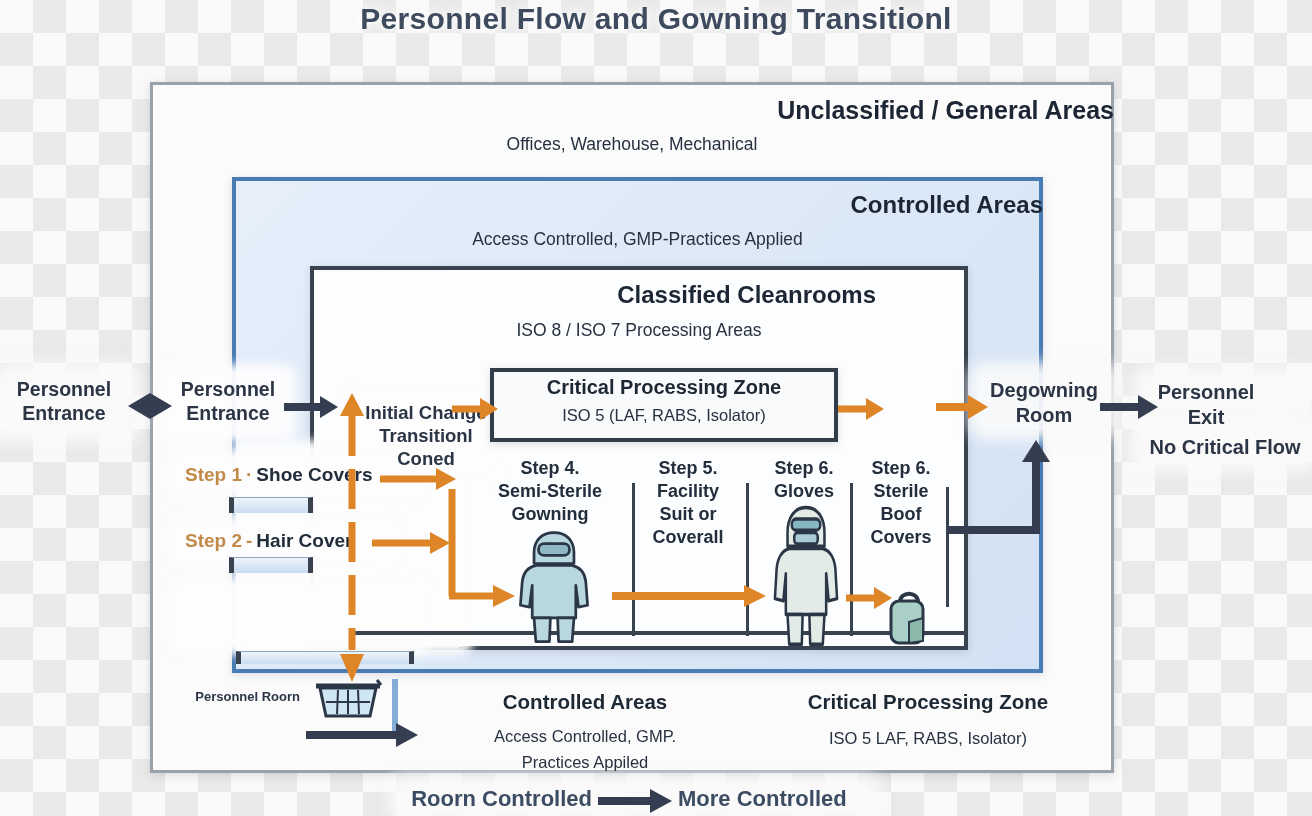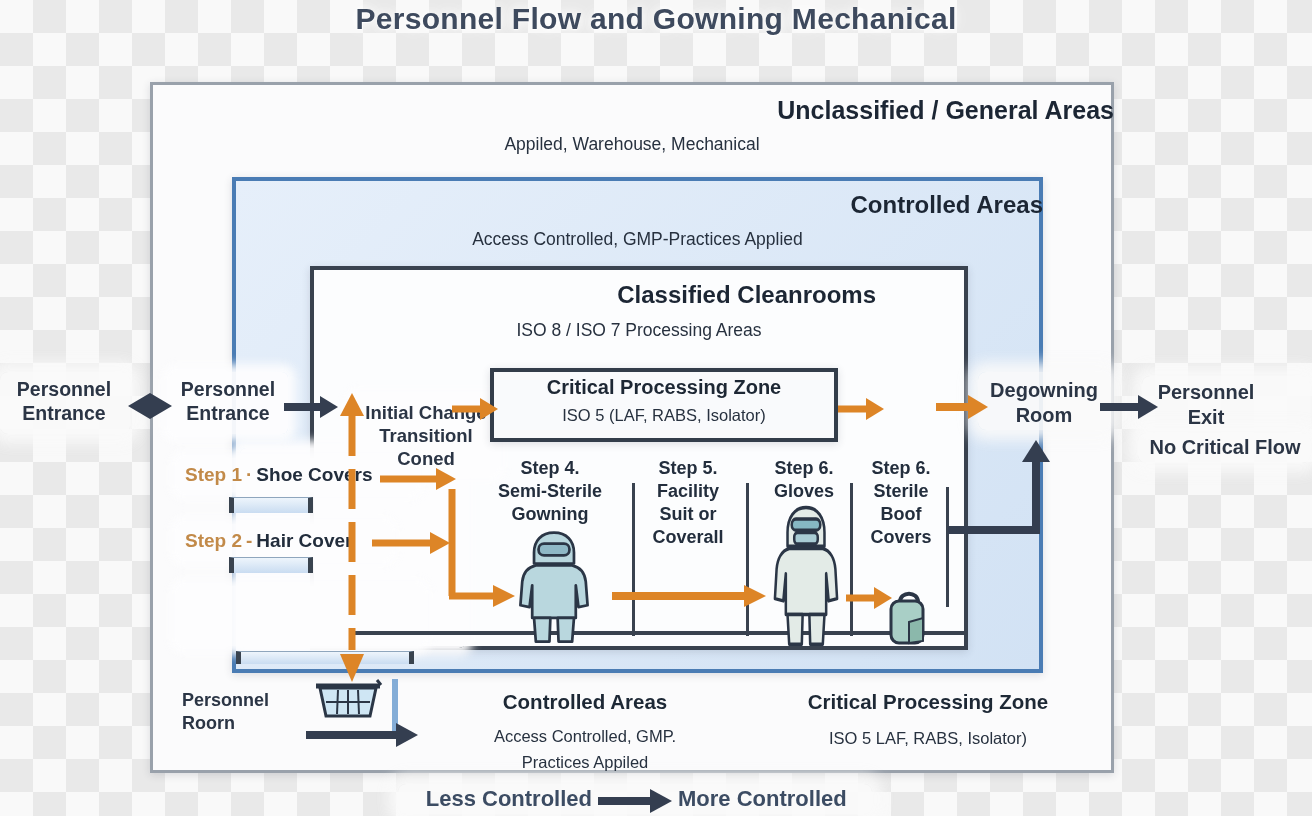--- a/index.html
+++ b/index.html
@@ -53,21 +53,21 @@
 </head>
 <body>
 
 <div id="stage">
 
   <div class="box" id="outer-box"></div>
   <div class="box" id="controlled-box"></div>
   <div class="box" id="classified-box"></div>
 
   <div class="h1" style="left:150px;top:96px;width:964px">Unclassified / General Areas</div>
-  <div class="h2" style="left:150px;top:134px;width:964px">Appiled, Warehouse, Mechanical</div>
+  <div class="h2" style="left:150px;top:134px;width:964px">Offices, Warehouse, Mechanical</div>
   <div class="h1 small" style="left:232px;top:191px;width:811px">Controlled Areas</div>
   <div class="h2" style="left:232px;top:229px;width:811px">Access Controlled, GMP-Practices Applied</div>
   <div class="h1 small" style="left:310px;top:281px;width:566px">Classified Cleanrooms</div>
   <div class="h2" style="left:310px;top:320px;width:658px">ISO 8 / ISO 7 Processing Areas</div>
 
   <div class="patch" style="left:240px;top:448px;width:225px;height:200px"></div>
   <div class="patch" style="left:170px;top:372px;width:118px;height:62px"></div>
   <div class="patch" style="left:352px;top:396px;width:145px;height:78px"></div>
   <div class="patch" style="left:178px;top:458px;width:238px;height:34px"></div>
   <div class="patch" style="left:178px;top:524px;width:212px;height:34px"></div>
@@ -87,21 +87,21 @@
   <div class="vline" style="left:850px;top:483px;height:153px"></div>
   <div class="vline" style="left:946px;top:487px;height:120px"></div>
   <div class="hline" style="left:352px;top:631px;width:616px"></div>
 
   <div class="halo" style="left:0;top:372px;width:130px;height:62px"></div>
   <div class="halo" style="left:978px;top:372px;width:132px;height:58px"></div>
   <div class="halo" style="left:1142px;top:376px;width:168px;height:58px"></div>
   <div class="halo" style="left:1138px;top:433px;width:172px;height:30px"></div>
   <div class="halo" style="left:398px;top:784px;width:474px;height:30px"></div>
 
-  <div class="abs title" style="left:28px;top:2px;width:1256px">Personnel Flow and Gowning Mechanical</div>
+  <div class="abs title" style="left:28px;top:2px;width:1256px">Personnel Flow and Gowning Transitionl</div>
 
   <div class="flow" style="left:2px;top:377px;width:124px">Personnel Entrance</div>
   <div class="flow" style="left:172px;top:377px;width:112px">Personnel Entrance</div>
   <div class="flow" style="left:358px;top:401px;width:136px;font-size:18.5px">Initial Change Transitionl Coned</div>
   <div class="flow" style="left:1150px;top:380px;width:112px;font-size:20px">Personnel Exit</div>
   <div class="flow" style="left:980px;top:378px;width:128px;font-size:20px">Degowning Room</div>
   <div class="flow" style="left:1140px;top:435px;width:170px;font-size:20px;white-space:nowrap">No Critical Flow</div>
 
   <div class="steprow" style="left:185px;top:463px">
     <span class="steplabel">Step 1</span><span class="stepsep">·</span><span>Shoe Covers</span>
@@ -217,23 +217,23 @@
   <svg class="abs" style="left:314px;top:678px" width="68" height="42" viewBox="0 0 68 42">
     <line x1="2" y1="8" x2="66" y2="8" stroke="#2b3646" stroke-width="5"></line>
     <polygon points="6,10 62,10 56,38 12,38" fill="#cfe6f4" stroke="#2b3646" stroke-width="3"></polygon>
     <line x1="24" y1="12" x2="23" y2="36" stroke="#2b3646" stroke-width="2"></line>
     <line x1="34" y1="12" x2="34" y2="36" stroke="#2b3646" stroke-width="2"></line>
     <line x1="44" y1="12" x2="45" y2="36" stroke="#2b3646" stroke-width="2"></line>
     <line x1="12" y1="24" x2="56" y2="24" stroke="#2b3646" stroke-width="2"></line>
     <line x1="63" y1="2" x2="67" y2="7" stroke="#2b3646" stroke-width="3"></line>
   </svg>
 
-  <div class="flow" style="left:182px;top:689px;width:118px;text-align:left;font-size:18px">Personnel Roorn</div>
+  <div class="flow" style="left:182px;top:689px;width:118px;text-align:right;font-size:13px">Personnel Roorn</div>
   <div class="bh" style="left:440px;top:690px;width:290px">Controlled Areas</div>
   <div class="bs" style="left:440px;top:724px;width:290px">Access Controlled, GMP.</div>
   <div class="bs" style="left:440px;top:750px;width:290px">Practices Appiled</div>
   <div class="bh" style="left:778px;top:690px;width:300px">Critical Processing Zone</div>
   <div class="bs" style="left:778px;top:726px;width:300px">ISO 5 LAF, RABS, Isolator)</div>
 
-  <div class="legend" style="left:400px;top:786px;width:192px;text-align:right">Less Controlled</div>
+  <div class="legend" style="left:400px;top:786px;width:192px;text-align:right">Roorn Controlled</div>
   <div class="legend" style="left:678px;top:786px;width:220px">More Controlled</div>
 
 </div>
 
 </body></html>

